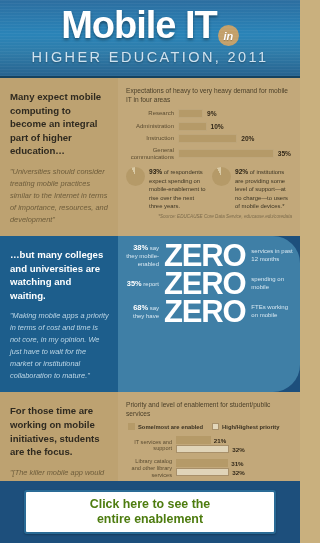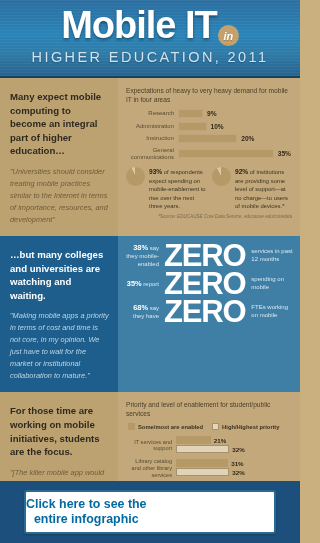--- a/index.html
+++ b/index.html
@@ -42,21 +42,21 @@
   }
   .subtitle{
     text-align:center; color:#cfe2ef; font-size:14.5px;
     letter-spacing:2.4px; margin-top:3px;
     text-shadow:0 1px 2px rgba(0,0,0,.3);
   }
 
   
   .section{ display:flex; position:relative; }
   .tan   { background:#c2a87a; }
-  .blue  { background:#3f7fa6; }
+  .blue  { background:#3f7fa6;border-radius:27px; }
   .tan2  { background:#c2a87a; }
 
   .side{
     width:118px; flex:0 0 118px; padding:12px 9px 10px 10px;
     position:relative;
   }
   .side.tan-side{ background:#bda271; }
   .side.blue-side{ background:#1d5e8c; }
 
   .side h3{
@@ -132,22 +132,22 @@
   .gval{ font-size:6.2px; font-weight:bold; color:#33291a; margin-left:3px; }
 
   
   .footer{
     position:absolute; left:0; bottom:0; width:300px; height:62px;
     background:#1d4f7c; display:flex; align-items:center; justify-content:center;
   }
   .cta{
     width:252px; height:44px; background:#ffffff;
     border:2px solid #2a6b96; border-radius:3px;
-    display:flex; align-items:center; justify-content:flex-start;
-    color:#0369a1; font-size:12.4px; font-weight:bold; line-height:1.22;
+    display:flex; align-items:center; justify-content:center;
+    color:#4d7c0f; font-size:12.4px; font-weight:bold; line-height:1.22;
     text-align:center; cursor:pointer;
     box-shadow:0 1px 2px rgba(0,0,0,.25);
   }
 </style>
 </head>
 <body>
 
 <div class="page">
 
   <div class="header">
@@ -332,18 +332,18 @@
         </div>
       </div>
 
     </div>
   </div>
 
   <div class="footer">
     <div class="cta">
       <span>
         <span>Click here to see the</span><br>
-        <span>entire infographic</span>
+        <span>entire enablement</span>
       </span>
     </div>
   </div>
 
 </div>
 
 </body></html>

